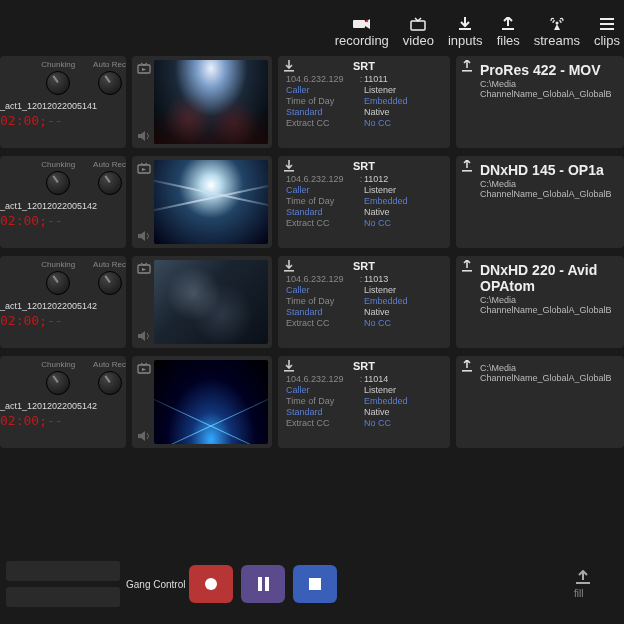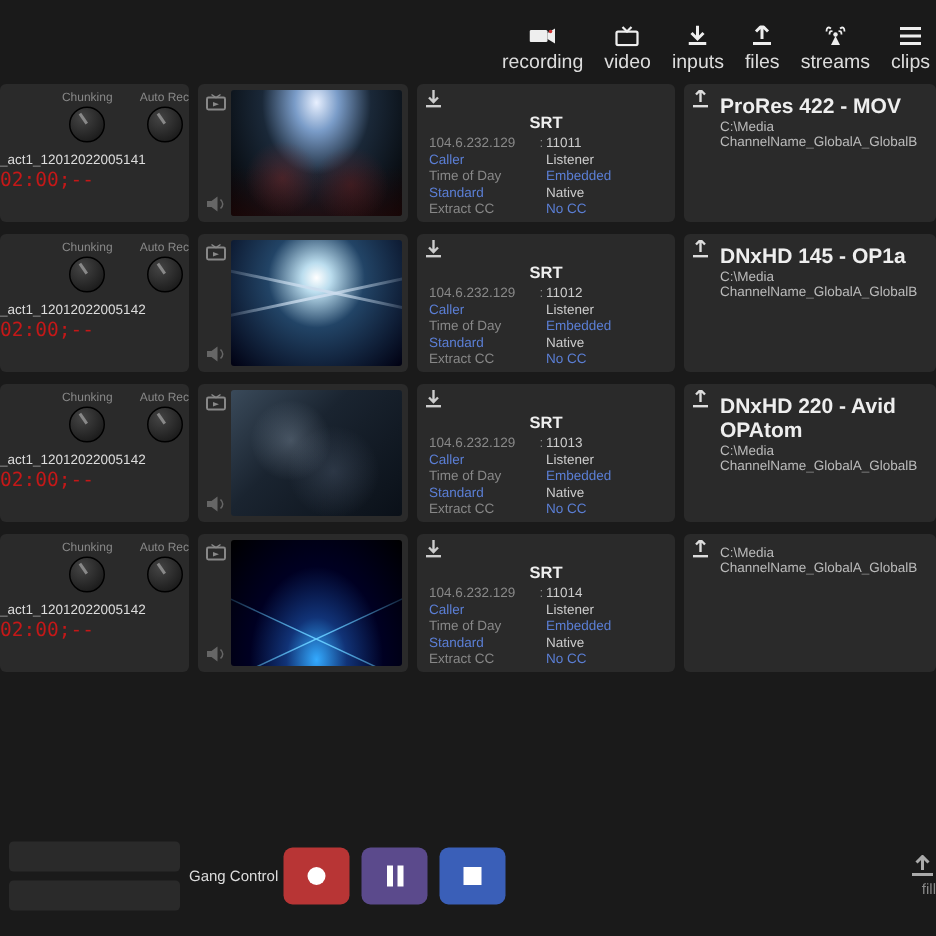--- a/index.html
+++ b/index.html
@@ -32,21 +32,21 @@
   .p2::before{top:38%;transform:rotate(12deg)}
   .p2::after{top:44%;transform:rotate(-12deg)}
   .p3{background:linear-gradient(135deg,#3a4a5a 0%,#1a2430 40%,#0a1018 100%)}
   .p3::before{content:"";position:absolute;inset:0;background:
     radial-gradient(circle at 35% 40%,rgba(200,220,240,.25) 0%,transparent 30%),
     radial-gradient(circle at 60% 65%,rgba(140,160,190,.2) 0%,transparent 35%)}
   .p4{background:radial-gradient(ellipse at 50% 95%,#3af 0%,#137 25%,#002 55%,#000 100%)}
   .p4::before,.p4::after{content:"";position:absolute;width:140%;height:1px;background:linear-gradient(90deg,transparent,#6cf,transparent);left:-20%;bottom:12%}
   .p4::before{transform:rotate(25deg);transform-origin:60% 100%}
   .p4::after{transform:rotate(-25deg);transform-origin:40% 100%}
-  .srt{width:172px;padding:20px 8px}
+  .srt{width:172px;padding:4px 8px}
   .srt-dl{position:absolute;left:6px;top:4px;color:#aaa}
   .srt-title{text-align:center;font-weight:600;font-size:11px;color:#eee;margin-bottom:2px}
   .srt-grid{display:grid;grid-template-columns:72px 6px 1fr;row-gap:1px;font-size:9px}
   .k{color:#888}.k.b{color:#5b7fd6}
   .v{color:#ccc}.v.b{color:#5b7fd6}
   .colon{color:#888;text-align:center}
   .out{flex:1;padding:6px 8px}
   .out-up{position:absolute;left:6px;top:4px;color:#ddd}
   .out-title{font-weight:600;font-size:14px;color:#eee;margin-left:16px}
   .out-sub{font-size:9px;color:#bbb;margin-left:16px;margin-top:1px}
@@ -54,21 +54,21 @@
   .footer{position:absolute;bottom:0;left:0;right:0;height:80px;background:#1a1a1a;display:flex;align-items:center}
   .foot-left{width:126px;display:flex;flex-direction:column;gap:6px;padding:0 6px}
   .foot-slot{height:20px;background:#2a2a2a;border-radius:3px}
   .gang{flex:1;display:flex;flex-direction:row;align-items:center;gap:4px}
   .gang-lbl{font-size:10px;color:#ddd}
   .gang-btns{display:flex;gap:8px}
   .gbtn{width:44px;height:38px;border-radius:6px;display:flex;align-items:center;justify-content:center;cursor:pointer}
   .rec{background:#b83535}.rec .dot{width:12px;height:12px;border-radius:50%;background:#fff}
   .pause{background:#5b4a8c}.pause .bars{display:flex;gap:3px}.pause .bars div{width:4px;height:14px;background:#fff}
   .stop{background:#3a5fb8}.stop .sq{width:12px;height:12px;background:#fff}
-  .foot-right{width:50px;display:flex;flex-direction:column;align-items:flex-end;gap:2px;color:#888}
+  .foot-right{width:50px;display:flex;flex-direction:column;align-items:flex-start;gap:2px;color:#888}
   svg{display:block}
 </style>
 </head>
 <body>
 
 <div class="topbar">
   <div class="top-item">
       <div class="ico">
         <svg width="18" height="12" viewBox="0 0 18 12">
           <rect x="0" y="2" width="12" height="8" rx="1" fill="#eee"></rect>

